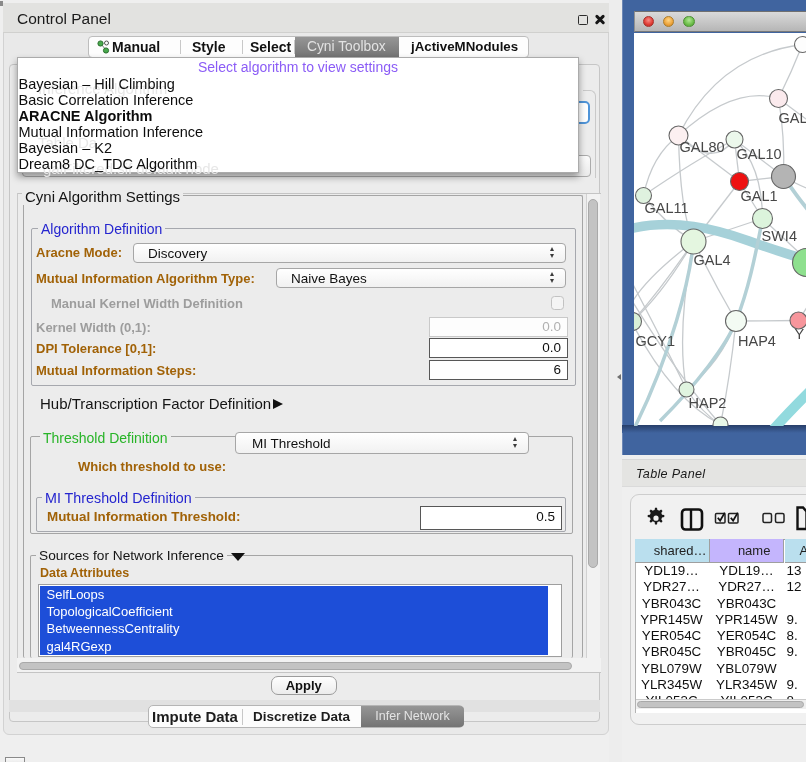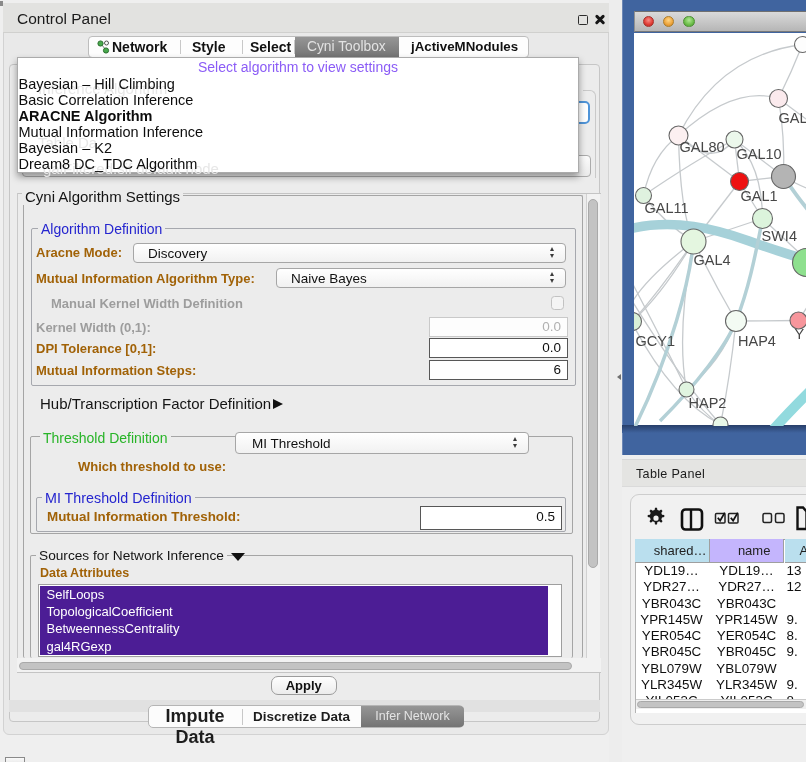--- a/index.html
+++ b/index.html
@@ -31,61 +31,61 @@
 .spin { position:absolute; right:9px; top:50%; width:5.6px; height:11px; margin-top:-5.5px; }
 .spin:before { content:""; position:absolute; left:0; top:0; border-left:2.8px solid transparent; border-right:2.8px solid transparent; border-bottom:4.2px solid #3c3c3c; }
 .spin:after { content:""; position:absolute; left:0; bottom:0; border-left:2.8px solid transparent; border-right:2.8px solid transparent; border-top:4.2px solid #3c3c3c; }
 .field { position:absolute; background:#fff; border:1px solid #575757; font-size:13.5px; color:#101010; text-align:right; padding-right:6px; }
 .fdis { border:1px solid #c9c9c9; color:#b1b1b1; background:#fdfdfd; }
 
 .sbtrack { position:absolute; background:#f2f2f2; }
 .sbthumb { position:absolute; background:#c3c3c3; border:1px solid #a9a9a9; border-radius:5px; }
 
 #datalist { left:37.5px; top:583.5px; width:524px; height:73.5px; background:#fff; border:1px solid #9e9e9e; }
-.li { position:absolute; left:1px; width:508px; height:17.2px; background:#4c1d95; color:#fff; font-size:13px; line-height:17.2px; padding-left:7px; }
+.li { position:absolute; left:1px; width:508px; height:17.2px; background:#1d4ed8; color:#fff; font-size:13px; line-height:17.2px; padding-left:7px; }
 
 #popup { left:17px; top:57px; width:562px; height:115.5px; background:#fff; border:1px solid #ababab; box-shadow:0 4px 7px rgba(0,0,0,0.38); }
 #popup .hint { position:absolute; top:0.5px; width:100%; text-align:center; font-size:14px; color:#8b5cf6; }
 #popup .it { position:absolute; left:0.5px; font-size:14.5px; color:#0d0d0d; white-space:nowrap; }
 #popup .gh { position:absolute; font-size:15px; color:#e7e7e7; white-space:nowrap; }
 
 #applybtn { left:271px; top:676px; width:65.5px; height:18.5px; background:linear-gradient(#fefefe,#ececec); border:1px solid #9c9c9c; border-radius:7px; text-align:center; font-size:13px; font-weight:bold; line-height:17px; color:#111; }
 #btabs { left:148px; top:705px; width:316px; height:23px; background:#fcfcfc; border:1px solid #b5b5b5; border-radius:5px; }
-.btab { position:absolute; top:706px; height:21px; line-height:21px; text-align:center; font-size:18px; font-weight:bold; color:#1d1d1d; }
+.btab { position:absolute; top:706px; height:21px; line-height:21px; text-align:center; font-size:15px; font-weight:bold; color:#1d1d1d; }
 #btab3 { background:linear-gradient(#969696,#747474); color:#e4e4e4; font-weight:normal; font-size:12.5px; border-radius:0 4px 4px 0; }
 
 #rgap { left:609px; top:0; width:13px; height:762px; background:#ededed; }
 #bluebg { left:622px; top:0; width:184px; height:455px; background:#40649f; }
 #mactitle { left:633.5px; top:10.5px; width:172.5px; height:21.5px; background:linear-gradient(#dadada,#b6b6b6); border-top:1px solid #707070; border-left:1px solid #909090; border-bottom:1px solid #787878; }
 .light { position:absolute; width:11.5px; height:11.5px; border-radius:50%; }
 #canvas { left:633.5px; top:32.5px; width:172.5px; height:392.5px; background:#fff; }
 #undershadow { left:622px; top:425px; width:184px; height:8px; background:linear-gradient(#273e69,#40649f); }
 #tphead { left:622px; top:458.5px; width:184px; height:28px; background:#e4e4e2; border-top:1px solid #d8d8d8; border-bottom:1px solid #dadada; }
-#tphead span { position:absolute; left:14px; top:7px; font-size:12.6px; color:#1c1c1c; letter-spacing:0.3px; }
+#tphead span { position:absolute; left:14px; top:7px; font-size:12.6px; color:#1c1c1c; letter-spacing:0.3px;font-style:italic; }
 #tpanel { left:630px; top:494px; width:200px; height:231px; background:#f1f1f1; border:1px solid #cdcdcd; border-radius:9px; }
 #tbl { left:634.5px; top:538.5px; width:171.5px; height:174px; background:#fff; border-left:1px solid #b3b3b3; border-top:1px solid #9f9f9f; }
 .hcell { position:absolute; top:538.5px; height:24.5px; border-right:1px solid #9f9f9f; border-bottom:1px solid #9f9f9f; font-size:13px; color:#222; text-align:center; line-height:23px; }
 .trow { position:absolute; width:100%; font-size:13.4px; color:#0f0f0f; }
 .tc { position:absolute; text-align:center; white-space:nowrap; }
 </style>
 </head>
 <body>
 <div id="stage">
 
   <div class="abs" id="win"></div>
   <div class="abs" id="titlebar">
       <span class="t">Control Panel</span>
     </div>
   <div class="abs sqicon"></div>
   <div class="abs xbar" style="transform:rotate(45deg)"></div>
   <div class="abs xbar" style="transform:rotate(-45deg)"></div>
   <div class="abs" style="left:0;top:1px;width:3px;height:5px;background:#8a8a8a"></div>
 
   <div class="abs" id="tabstrip"></div>
-  <div class="abs tab" style="left:112px" id="tab-net">Network</div>
+  <div class="abs tab" style="left:112px" id="tab-net">Manual</div>
   <svg class="abs" style="left:97px;top:40px" width="13" height="14" viewBox="0 0 13 14">
     <line x1="4" y1="4" x2="9" y2="10" stroke="#777" stroke-width="1"></line>
     <circle cx="3.5" cy="3.5" r="2.6" fill="#49a94d" stroke="#2c7030" stroke-width="1"></circle>
     <circle cx="9.5" cy="3" r="2" fill="#fff" stroke="#555" stroke-width="1"></circle>
     <circle cx="9" cy="10.5" r="2.6" fill="#49a94d" stroke="#2c7030" stroke-width="1"></circle>
   </svg>
   <div class="abs tab" style="left:192px">Style</div>
   <div class="abs tab" style="left:250px">Select</div>
   <div class="abs" id="tab-cyni" style="left:295px;top:37px;width:104px;height:20px"></div>
     <div class="abs tab" style="left:307px;font-weight:normal;font-size:13.8px;color:#e2e2e2;z-index:2">Cyni Toolbox</div>

